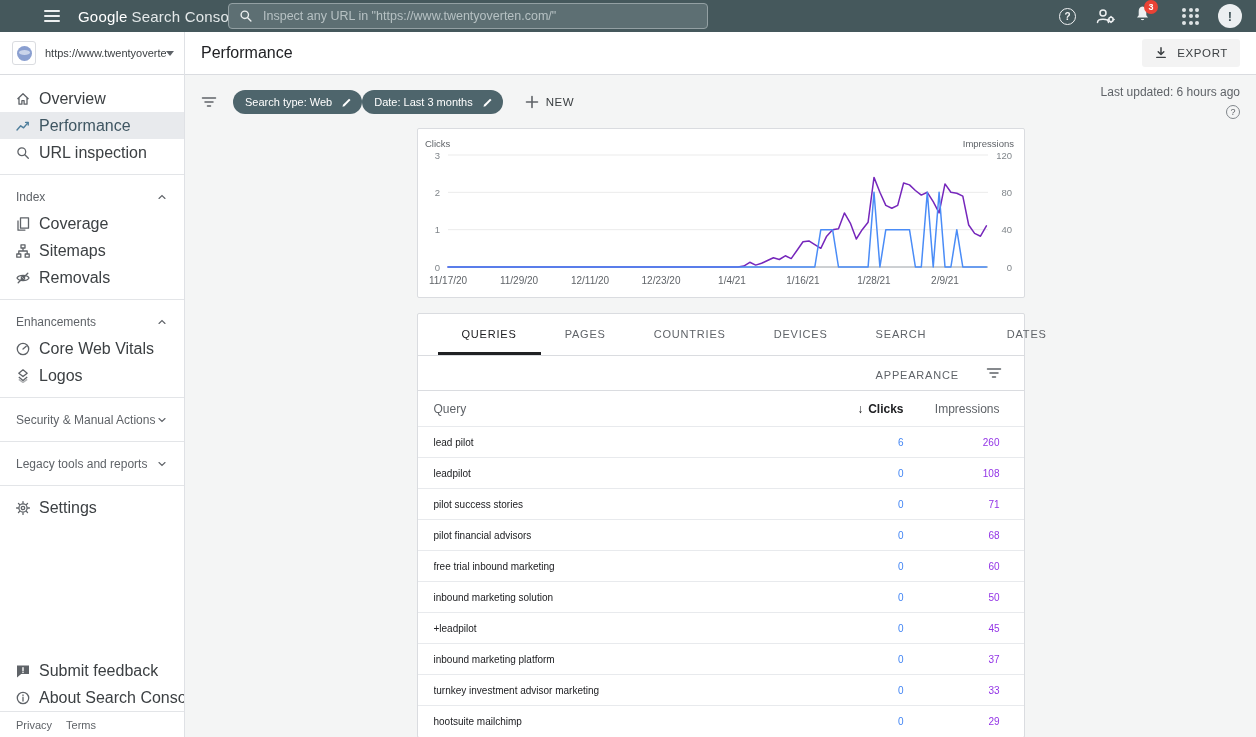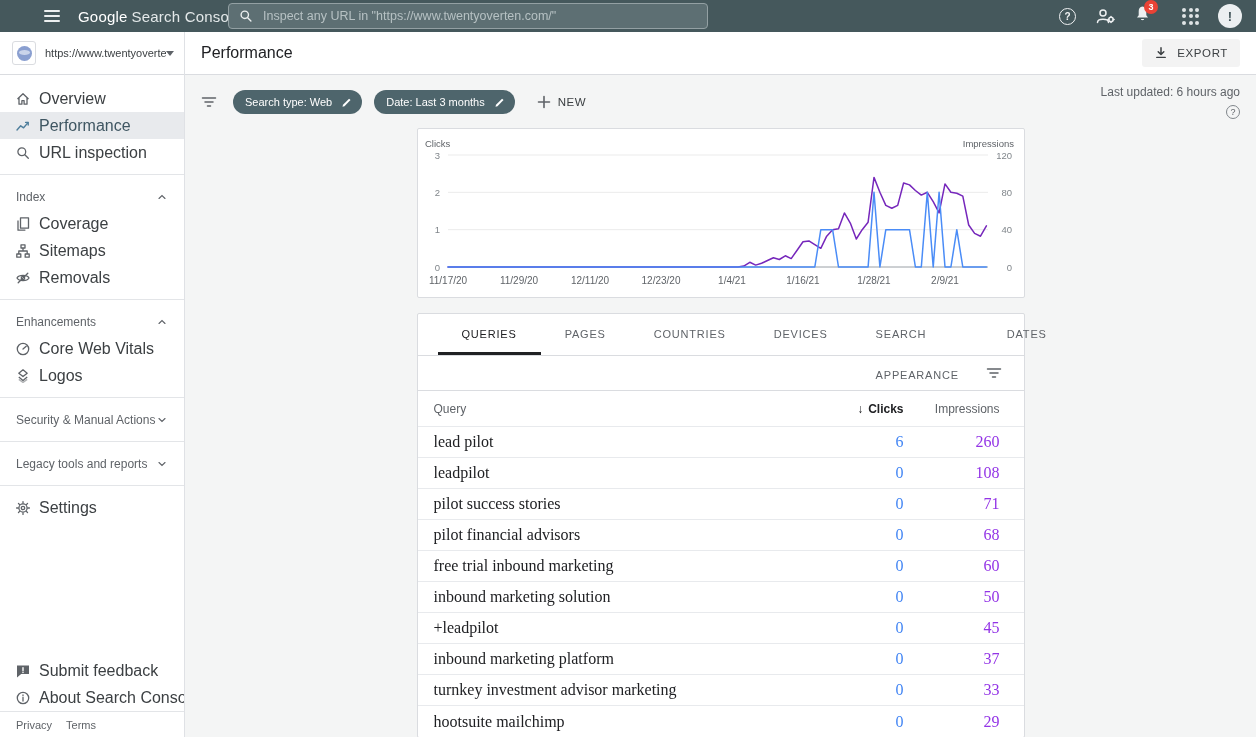--- a/index.html
+++ b/index.html
@@ -66,21 +66,21 @@
   .page-header { height:43px; background:#fff; border-bottom:1px solid #dadce0;
     display:flex; align-items:center; padding:0 16px; }
   .page-title { font-size:16px; color:#202124; }
   .export-btn { margin-left:auto; display:flex; align-items:center; gap:9px; background:#f3f3f3;
     border-radius:3px; padding:7px 12px; font-size:11.5px; font-weight:500; letter-spacing:.6px;
     color:#3c4043; cursor:pointer; }
 
   
   .content { flex:1; background:#f4f5f5; overflow:hidden; }
   .filterbar { display:flex; align-items:center; padding:10px 16px 9px 16px; gap:16px; }
-  .chips { display:flex; gap:12px; align-items:center;text-align:right; }
+  .chips { display:flex; align-items:center;text-align:right; }
   .chip { height:24px; background:#4e656c; border-radius:12px; color:#fff; font-size:11px;
     display:flex; align-items:center; padding:0 10px 0 12px; gap:9px; cursor:pointer; }
   .new-btn { display:flex; align-items:center; gap:7px; font-size:11.5px; font-weight:500;
     letter-spacing:.5px; color:#3c4043; cursor:pointer; margin-left:6px; }
   .updated { margin-left:auto; display:flex; align-items:flex-end; gap:6px; font-size:12px; color:#5f6368;flex-direction:column; }
   .q-circle { width:14px; height:14px; border:1.3px solid #80868b; border-radius:50%; color:#5f6368;
     font-size:9px; display:flex; align-items:center; justify-content:center; cursor:pointer; }
 
   .cards { width:608px; margin:0 auto; }
   .chart-card { height:170px; background:#fff; border:1px solid #dadce0; border-radius:2px;
@@ -94,21 +94,21 @@
     color:#5f6368; cursor:pointer; border-bottom:3px solid transparent; }
   .tab.active { color:#202124; border-bottom-color:#202124; }
   .table-filter-row { height:35px; border-bottom:1px solid #dadce0; display:flex;
     align-items:center; justify-content:flex-end; padding-right:22px; }
   .t-head { height:36px; display:grid; grid-template-columns:1fr 96px 96px; align-items:center;
     padding:0 24px 0 16px; font-size:12px; color:#5f6368; border-bottom:1px solid #e8eaed; }
   .t-head .h-clicks { justify-self:end; color:#202124; font-weight:bold; display:flex; gap:5px; align-items:center; cursor:pointer; }
   .t-head .h-impr { justify-self:end; cursor:pointer; }
   .t-head .h-query { cursor:pointer; }
   .t-row { height:31px; display:grid; grid-template-columns:1fr 96px 96px; align-items:center;
-    padding:0 24px 0 16px; border-bottom:1px solid #e8eaed; font-size:16px; cursor:pointer;font-family:Liberation Serif, serif; }
+    padding:0 24px 0 16px; border-bottom:1px solid #e8eaed; font-size:10px; cursor:pointer; }
   .t-row:last-child { border-bottom:none; }
   .c-query { color:#202124; white-space:nowrap; overflow:hidden; }
   .c-clicks { justify-self:end; color:#4285f4; }
   .c-impr { justify-self:end; color:#9334e6; }
 </style>
 </head>
 <body>
 
 <div class="topbar">
   <div class="hamburger">

